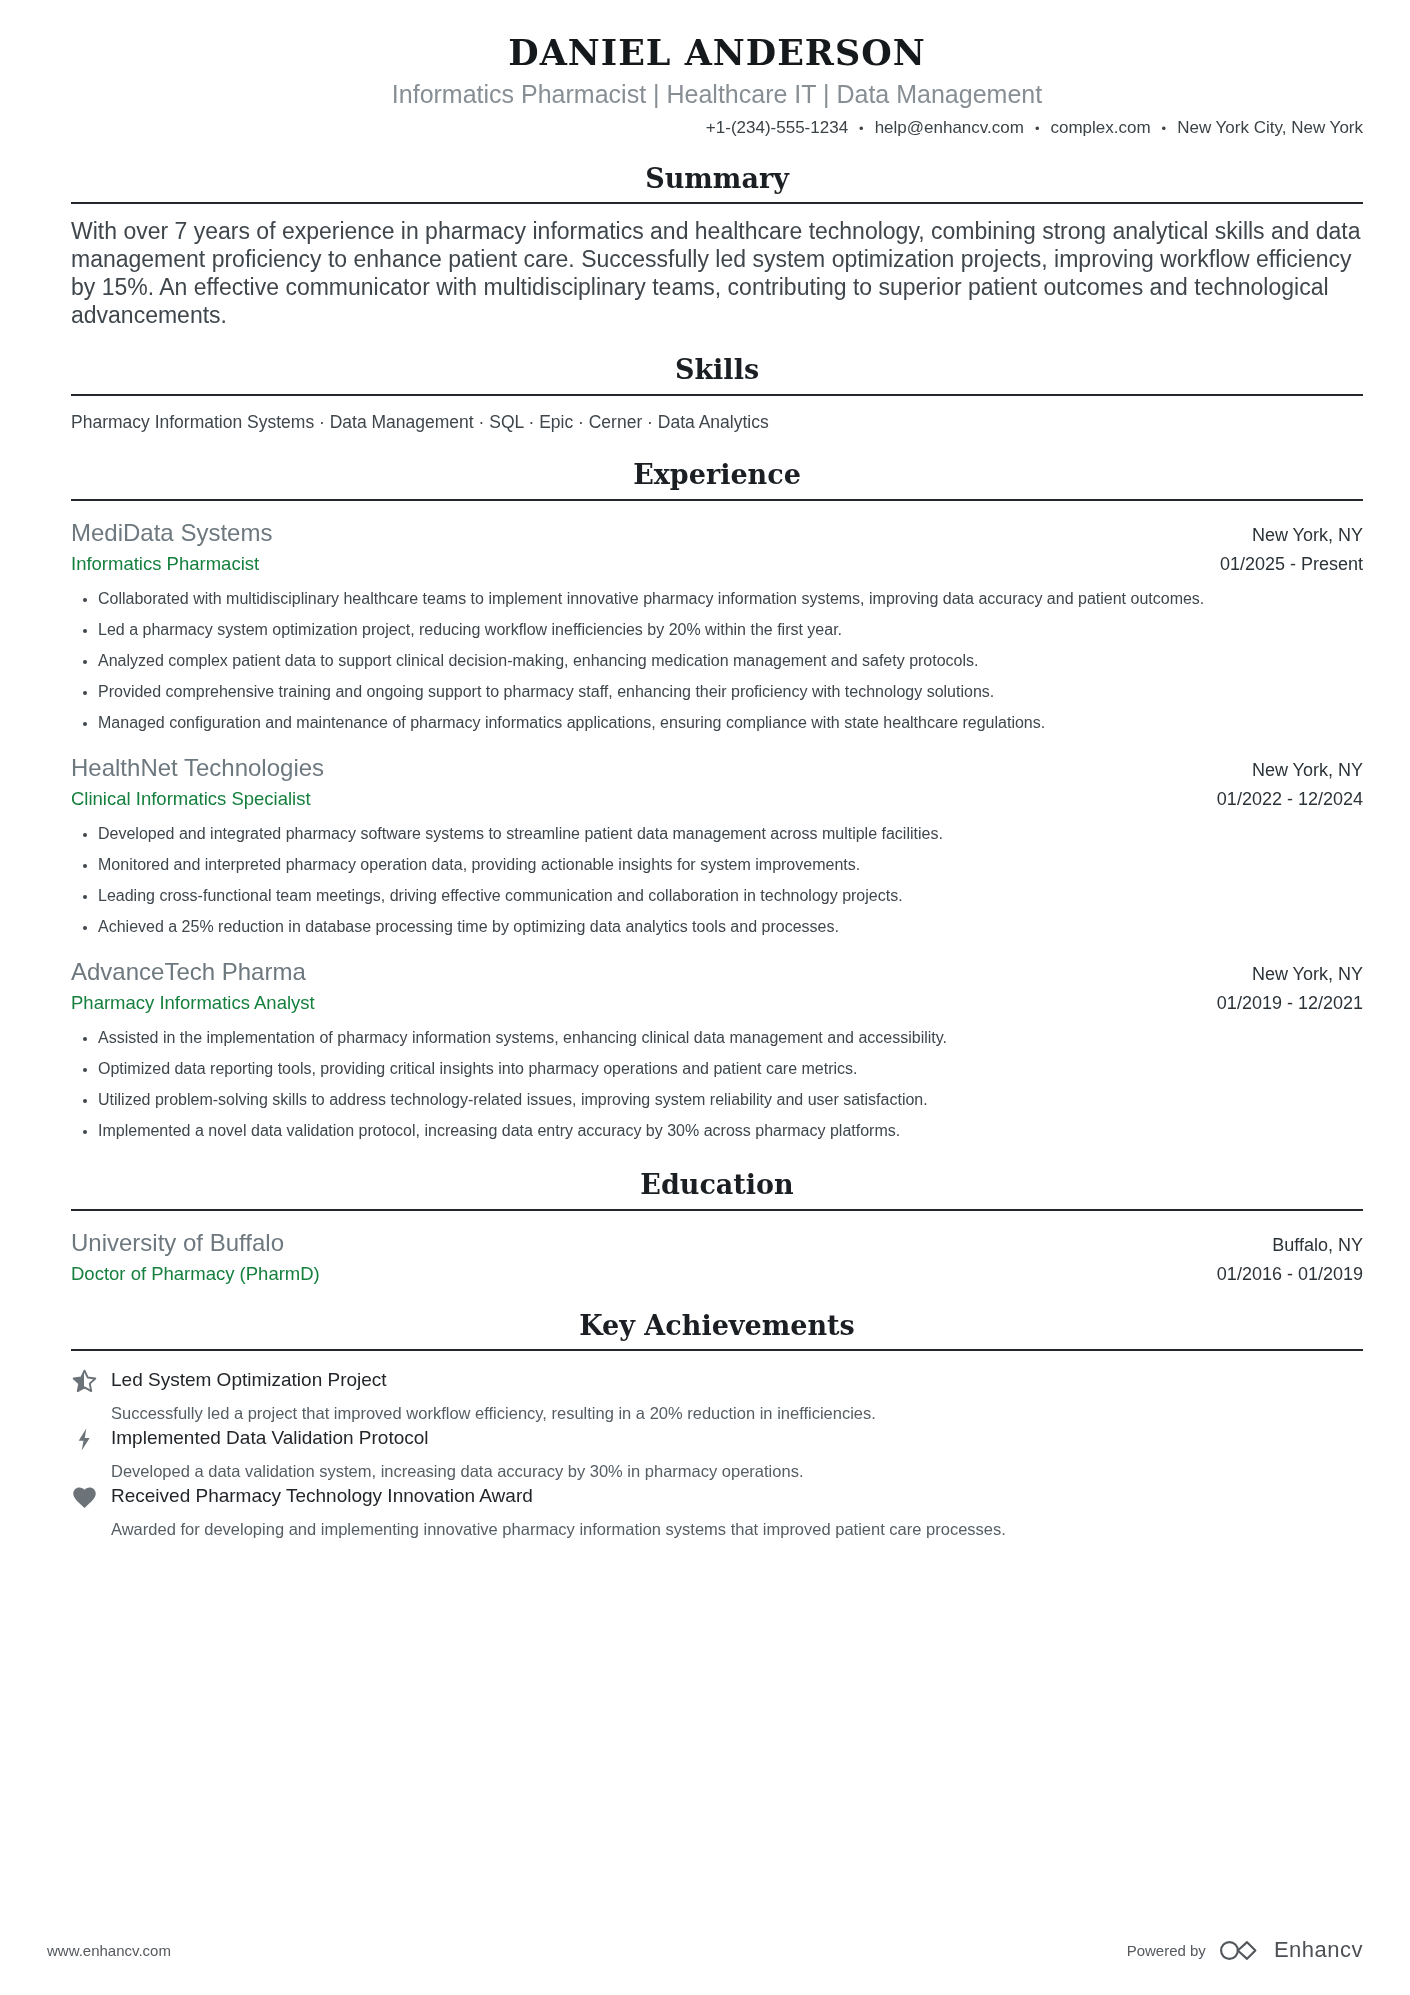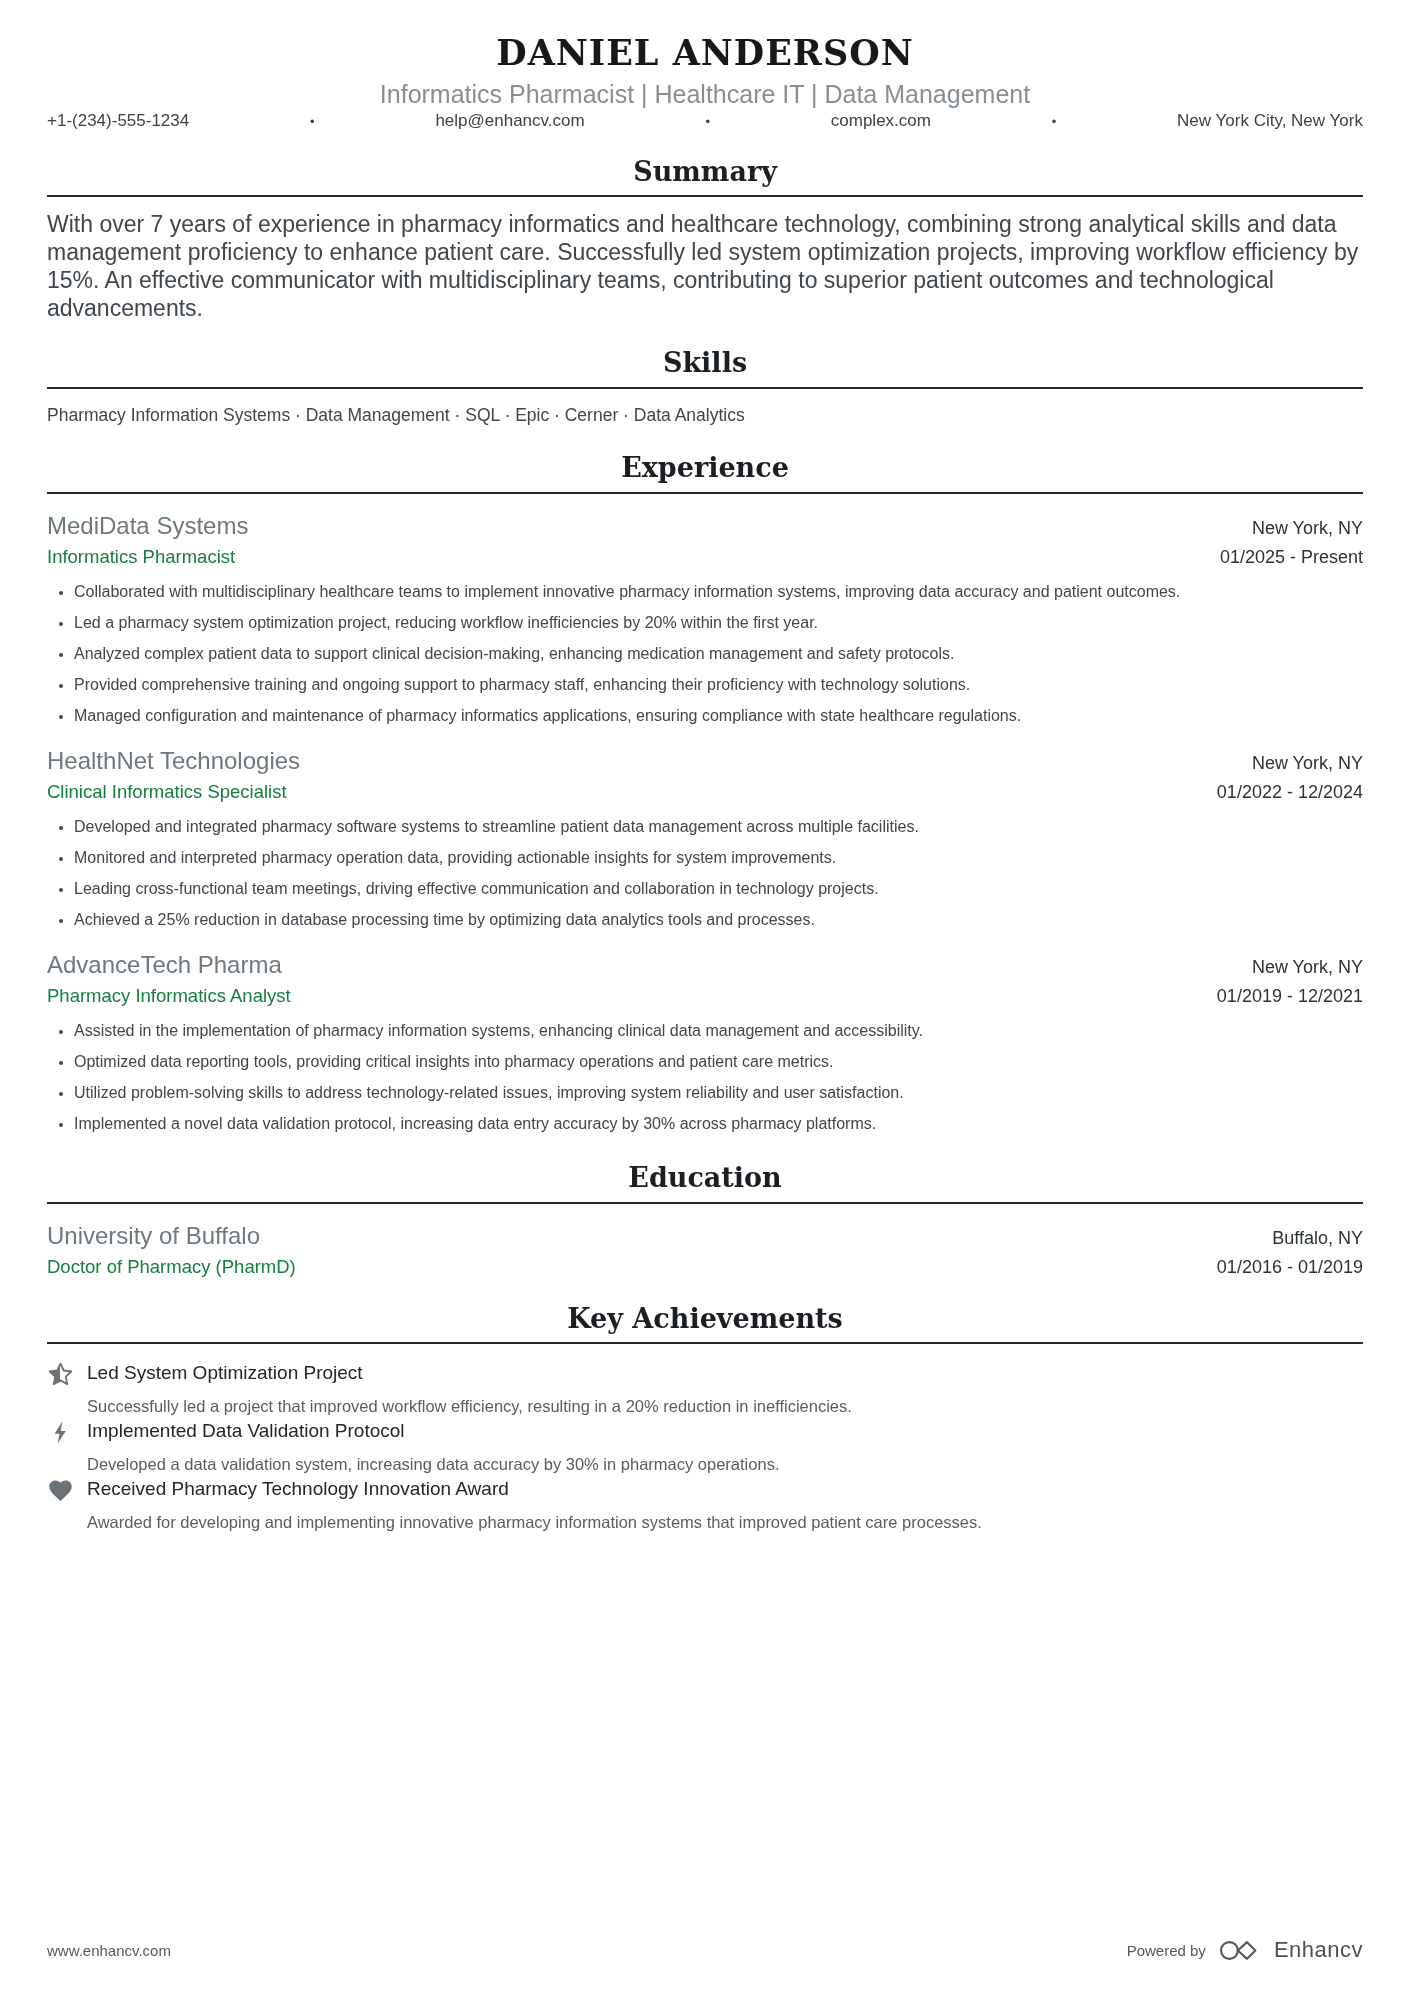--- a/index.html
+++ b/index.html
@@ -1,31 +1,31 @@
 <!DOCTYPE html>
 <html><head>
 <meta charset="utf-8">
 <style>
   * { margin:0; padding:0; box-sizing:border-box; }
   html,body { background:#ffffff; }
   body {
     width:1410px; height:1995px; position:relative; overflow:hidden;
     font-family:"Liberation Sans", sans-serif; color:#3f464c;
   }
-  .page { padding:32px 47px 0 47px; }
+  .page { padding:32px 47px 0 71px; }
 
   
   .header { text-align:center; }
   .name {
     font-family:"DejaVu Serif", serif; font-weight:700;
     font-size:35px; line-height:1.2; color:#16191c; letter-spacing:1px;
   }
   .subtitle { margin-top:4px; font-size:25px; line-height:1.3; color:#878f95; }
   .contact {
-    display:flex; justify-content:space-between; align-items:center;
+    margin-top:7px; display:flex; justify-content:flex-end; align-items:center;
     font-size:17px; color:#3c4347;
   }
   .contact .item { white-space:nowrap; }
   .contact .dot { display:inline-block; margin:0 11px; }
   .contact .dot::before { content:"•"; font-size:13px; color:#3c4347; }
 
   
   .section { margin-top:24px; }
   .section-heading {
     text-align:center; font-family:"DejaVu Serif", serif; font-weight:700;

